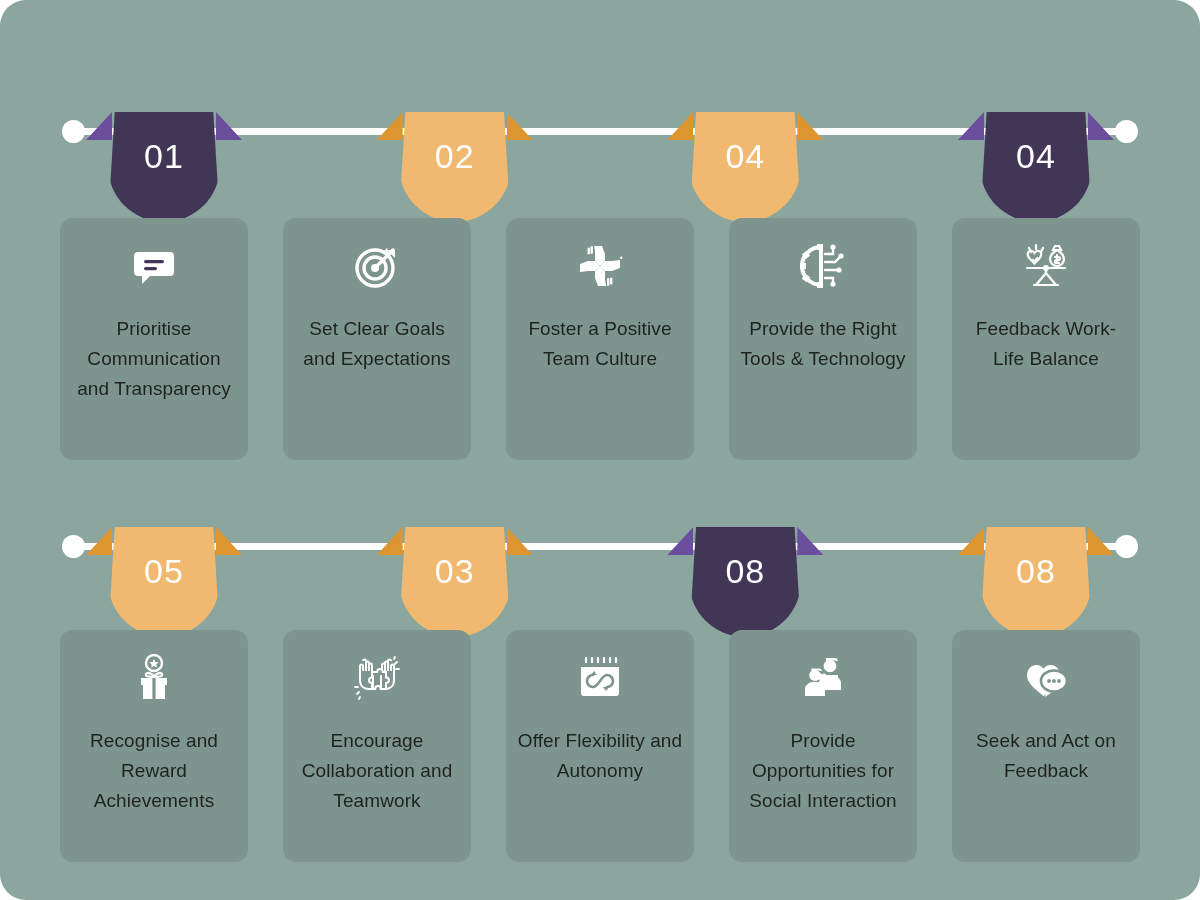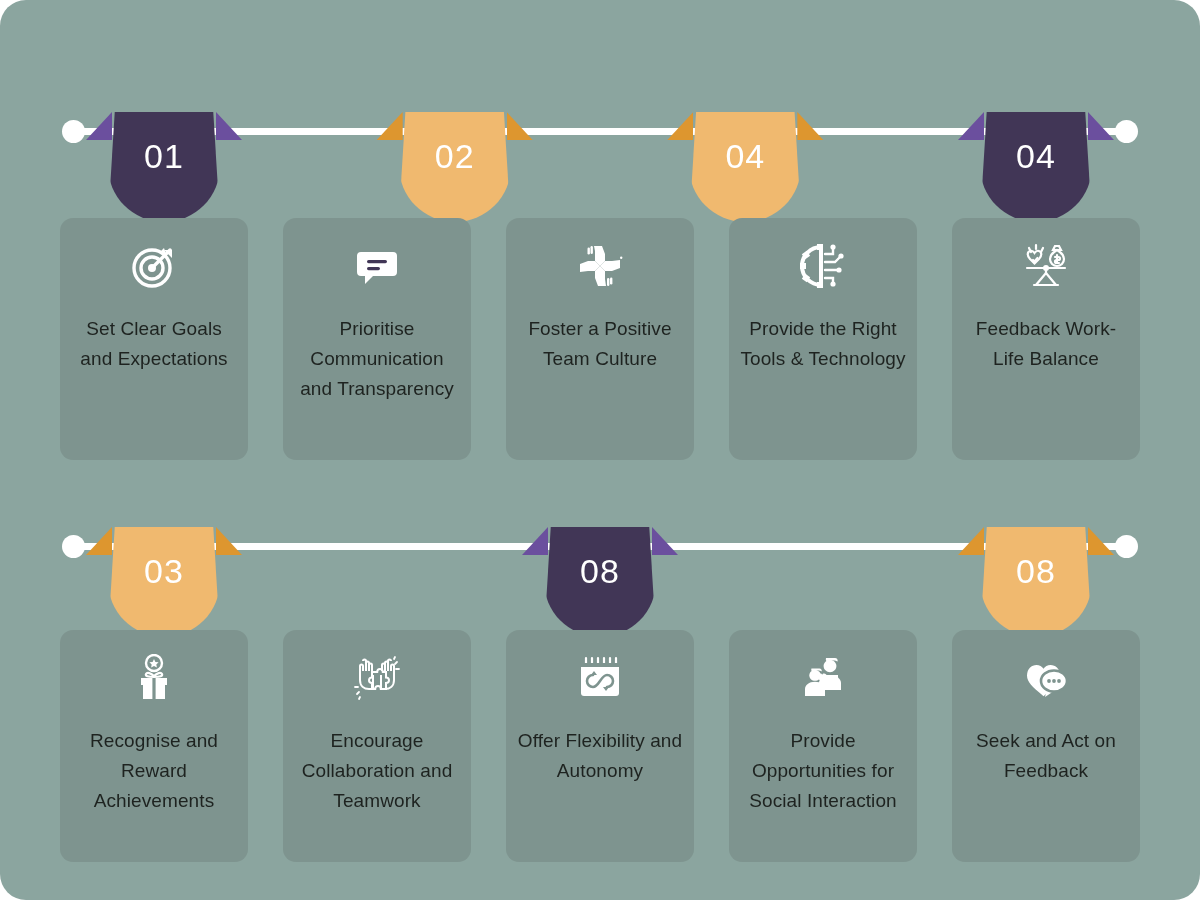--- a/index.html
+++ b/index.html
@@ -225,40 +225,40 @@
       </div>
 
     </div>
   </div>
 
   <div class="cards row1">
 
     <div class="card">
       <div class="icon">
         <svg width="48" height="48" viewBox="0 0 48 48">
+          <path d="M8 10h32a4 4 0 0 1 4 4v16a4 4 0 0 1-4 4H20l-8 8v-8H8a4 4 0 0 1-4-4V14a4 4 0 0 1 4-4z" fill="#ffffff"></path>
+          <rect x="14" y="18" width="20" height="3.2" rx="1.6" fill="#413656"></rect>
+          <rect x="14" y="25" width="13" height="3.2" rx="1.6" fill="#413656"></rect>
+        </svg>
+      </div>
+      <div class="label">Prioritise Communication and Transparency</div>
+    </div>
+
+    <div class="card">
+      <div class="icon">
+        <svg width="48" height="48" viewBox="0 0 48 48">
           <circle cx="22" cy="26" r="18" fill="none" stroke="#ffffff" stroke-width="3.4"></circle>
           <circle cx="22" cy="26" r="11" fill="none" stroke="#ffffff" stroke-width="3.4"></circle>
           <circle cx="22" cy="26" r="4" fill="#ffffff"></circle>
           <path d="M22 26 L40 8" stroke="#ffffff" stroke-width="3.4" stroke-linecap="round"></path>
           <path d="M34 8h8v8z" fill="#ffffff"></path>
           <path d="M34 6l2 6-6-2z" fill="#ffffff"></path>
         </svg>
       </div>
       <div class="label">Set Clear Goals and Expectations</div>
-    </div>
-
-    <div class="card">
-      <div class="icon">
-        <svg width="48" height="48" viewBox="0 0 48 48">
-          <path d="M8 10h32a4 4 0 0 1 4 4v16a4 4 0 0 1-4 4H20l-8 8v-8H8a4 4 0 0 1-4-4V14a4 4 0 0 1 4-4z" fill="#ffffff"></path>
-          <rect x="14" y="18" width="20" height="3.2" rx="1.6" fill="#413656"></rect>
-          <rect x="14" y="25" width="13" height="3.2" rx="1.6" fill="#413656"></rect>
-        </svg>
-      </div>
-      <div class="label">Prioritise Communication and Transparency</div>
     </div>
 
     <div class="card">
       <div class="icon">
         <svg width="48" height="48" viewBox="0 0 48 48">
           <g fill="#ffffff">
             <path d="M18 4h8l3 8v7l-5 5-5-5V9z"></path>
             <rect x="14.5" y="4" width="2.4" height="8" rx="1.2"></rect>
             <rect x="11.5" y="5.5" width="2.4" height="7" rx="1.2"></rect>
             <path d="M44 18v8l-8 3h-7l-5-5 5-5h7z"></path>
@@ -326,20 +326,28 @@
 
   </div>
 
   <div class="timeline row2">
     <div class="rail"></div>
     <div class="rail-cap left"></div>
     <div class="rail-cap right"></div>
 
     <div class="badges">
 
+      <div class="badge-slot">
+        <div class="badge">
+          <div class="wing light left"></div>
+          <div class="wing light right"></div>
+          <div class="body light"></div>
+          <div class="num">05</div>
+        </div>
+      </div>
 
 
       <div class="badge-slot">
         <div class="badge">
           <div class="wing light left"></div>
           <div class="wing light right"></div>
           <div class="body light"></div>
           <div class="num">03</div>
         </div>
       </div>

